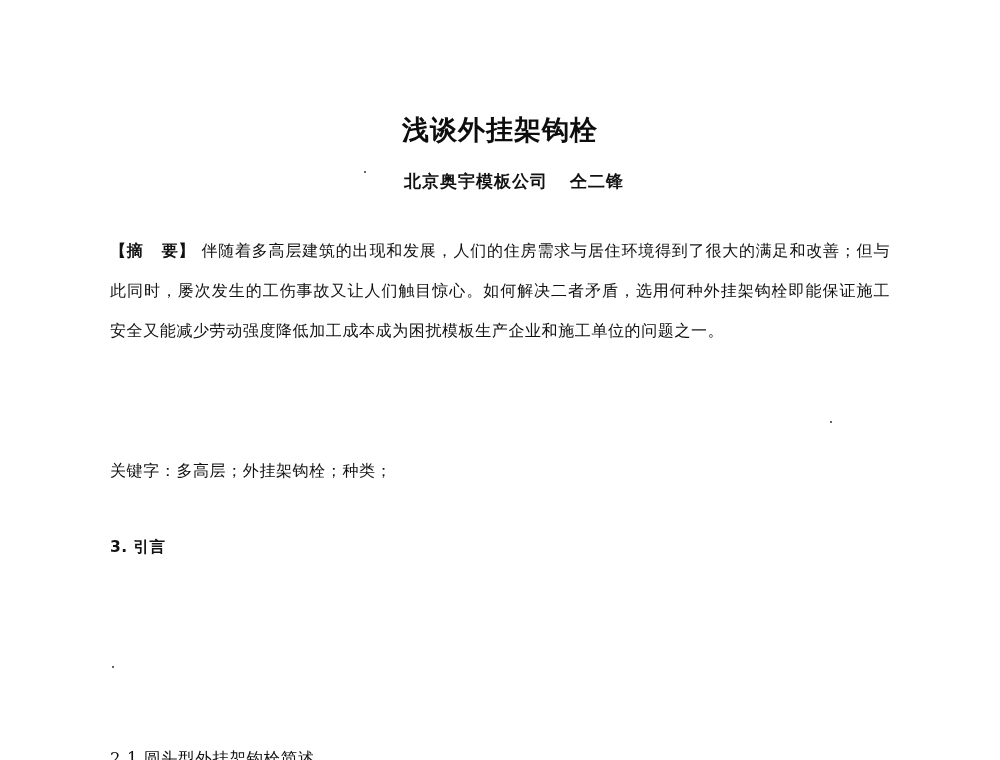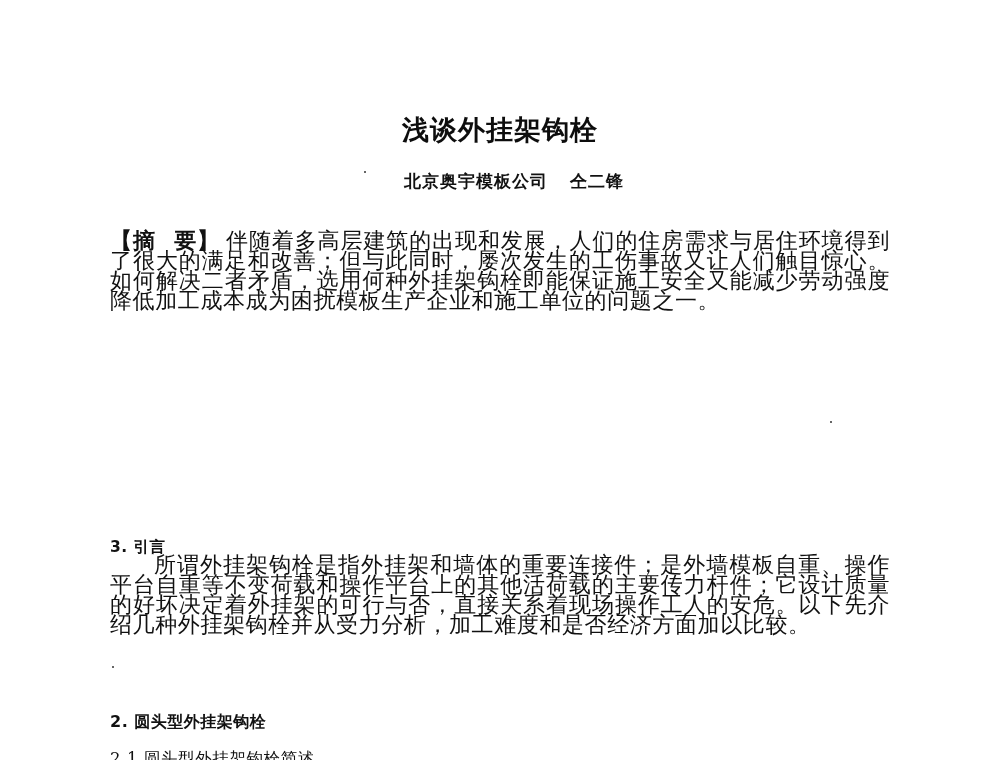--- a/index.html
+++ b/index.html
@@ -41,22 +41,22 @@
       font-weight: bold;
       font-size: 17px;
       letter-spacing: 1px;
       padding-left: 28px;
     }
     .byline .author { margin-left: 22px; }
     .body-block {
       position: absolute;
       left: 110px;
       width: 780px;
-      font-size: 22px;
-      line-height: 20px;
+      font-size: 16px;
+      line-height: 40px;
       text-align: justify;
       letter-spacing: 0.6px;
     }
     .abstract { top: 231px; }
     .abstract .label {
       font-family: "DejaVu Sans", "Liberation Sans", sans-serif;
       font-weight: bold;
       margin-right: 6px;
     }
     .abstract .label .gap { display: inline-block; width: 18px; }
@@ -98,26 +98,25 @@
 
   <div class="byline">
     <span>北京奥宇模板公司</span><span class="author">仝二锋</span>
   </div>
 
   <div class="body-block abstract">
     <span class="label"><span>【摘</span><span class="gap"></span><span>要】</span></span><span>伴随着多高层建筑的出现和发展，人们的住房需求与居住环境得到了很大的满足和改善；但与此同时，屡次发生的工伤事故又让人们触目惊心。如何解决二者矛盾，选用何种外挂架钩栓即能保证施工安全又能减少劳动强度降低加工成本成为困扰模板生产企业和施工单位的问题之一。</span>
   </div>
 
 
+  <div class="body-block keywords">关键字：多高层；外挂架钩栓；种类；</div>
 
   <div class="section-heading h1">3. 引言</div>
 
-  <div class="body-block intro indent">所谓外挂架钩栓是指外挂架和墙体的重要连接件；是外墙模板自重、操作平台自重等不变荷载和操作平台上的其他活荷载的主要传力杆件；它设计质量的好坏决定着外挂架的可行与否，直接关系着现场操作工人的安危。以下先介绍几种外挂架钩栓并从受力分析，加工难度和是否经济方面加以比较。</div>
 
-  <div class="section-heading h2">2.  圆头型外挂架钩栓</div>
 
   <div class="cutoff">2.1 圆头型外挂架钩栓简述</div>
 
   <div class="speck" style="left:364px; top:171px;"></div>
   <div class="speck" style="left:830px; top:421px;"></div>
   <div class="speck" style="left:112px; top:666px;"></div>
 
 </div>
 
 </body></html>

